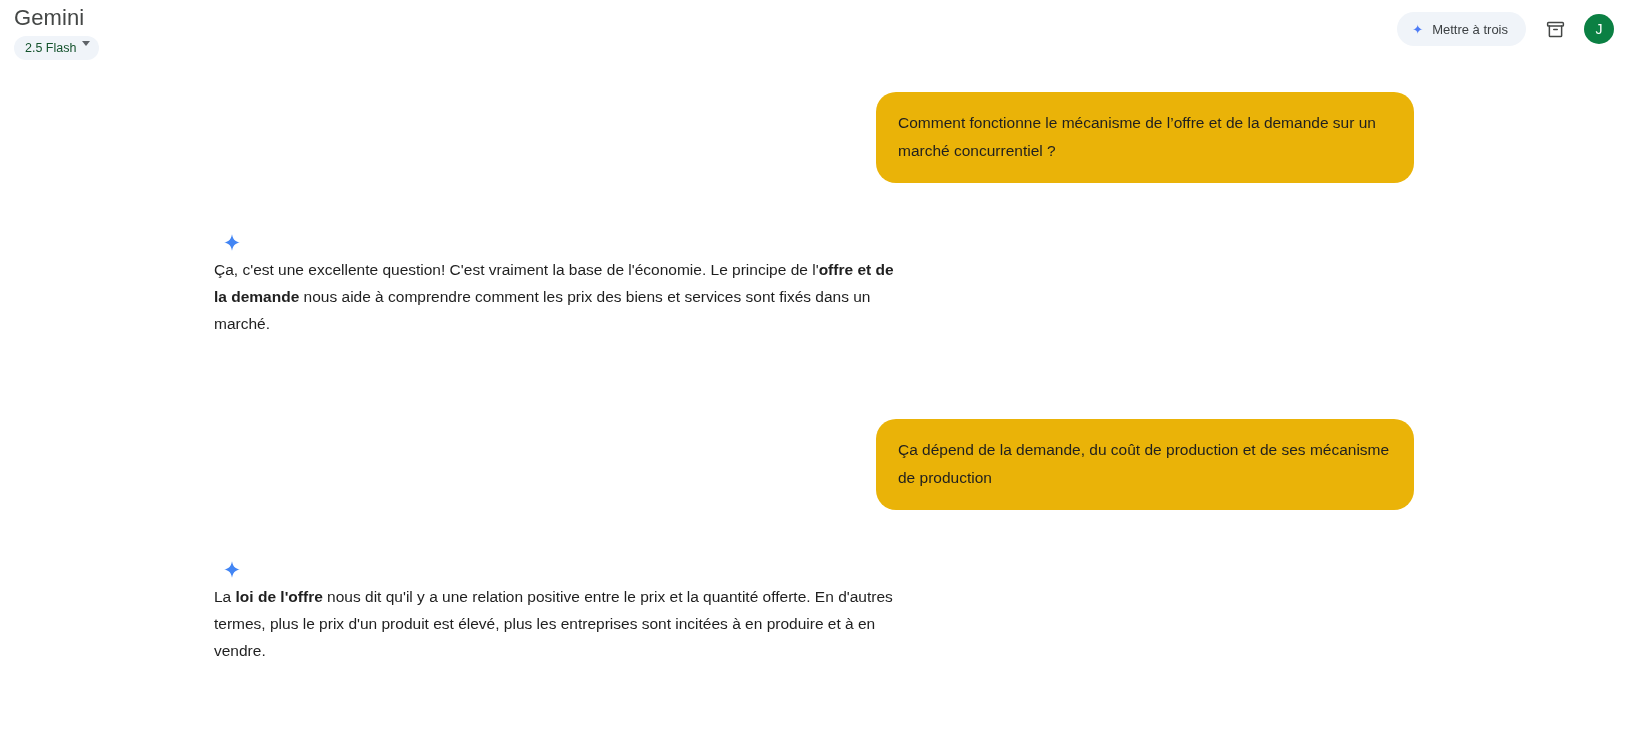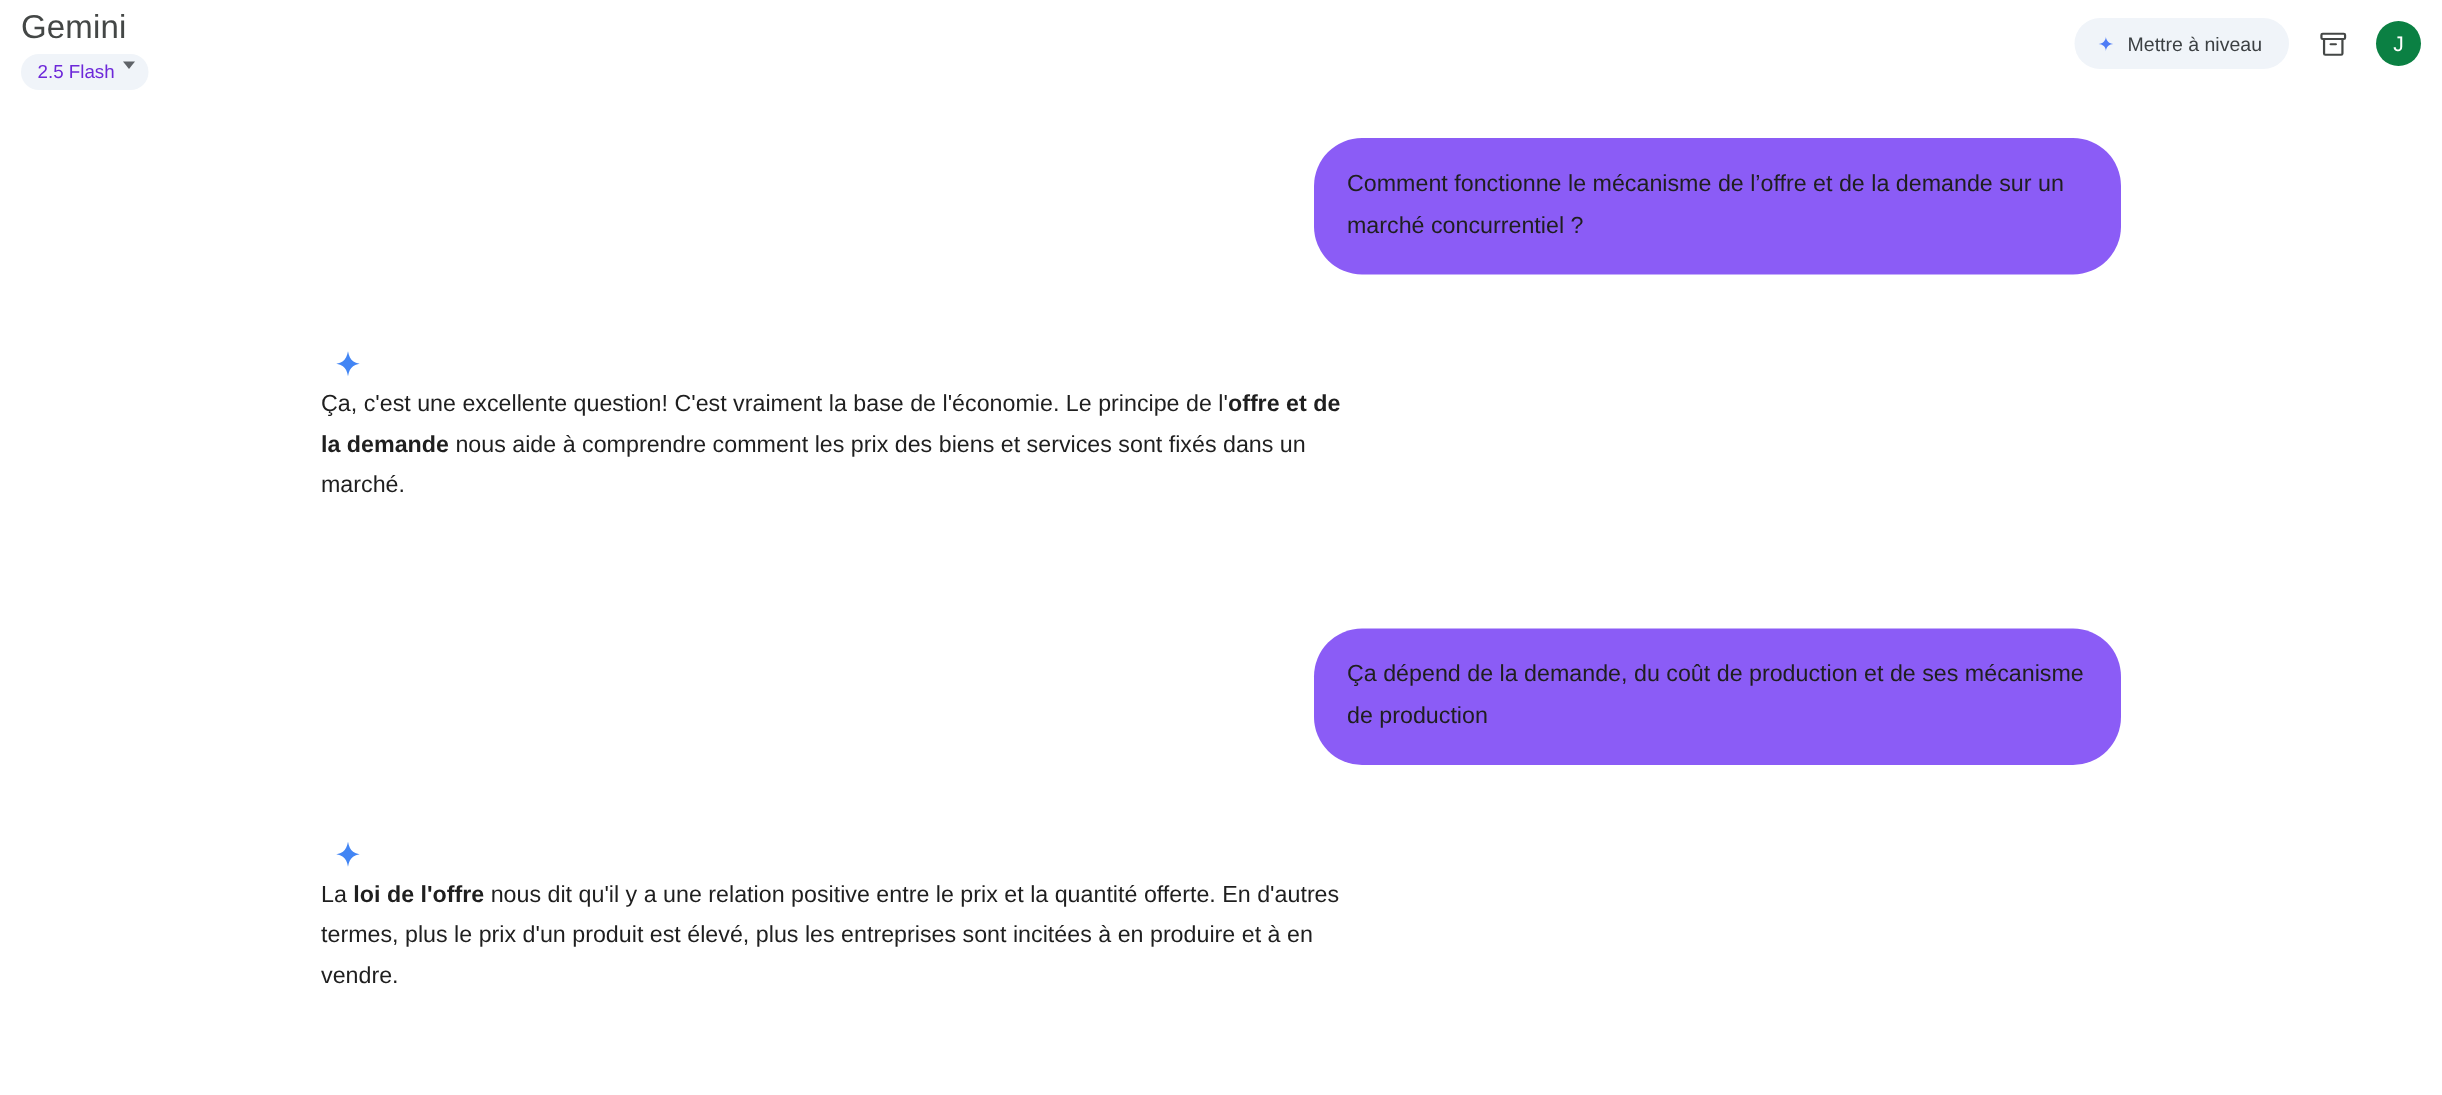--- a/index.html
+++ b/index.html
@@ -32,21 +32,21 @@
     line-height: 28px;
     color: #444746;
     font-weight: 400;
     letter-spacing: 0.1px;
   }
   .model-chip {
     margin-top: 4px;
     display: inline-flex;
     gap: 4px;
     background: #f0f4f9;
-    color: #6d28d9;
+    color: #14532d;
     border-radius: 14px;
     padding: 4px 9px 4px 11px;
     font-size: 12.5px;
     line-height: 16px;
     cursor: pointer;
     user-select: none;
   }
   .model-chip .caret {
     width: 0;
     height: 0;
@@ -119,22 +119,22 @@
     padding-top: 20px;
     box-sizing: border-box;
   }
   .turn { display: block; }
 
   .user-row {
     display: flex;
     justify-content: flex-end;
   }
   .user-bubble {
-    background: #8b5cf6;
-    border-radius: 32px;
+    background: #eab308;
+    border-radius: 20px;
     padding: 17px 22px 18px 22px;
     max-width: 494px;
     font-size: 15.5px;
     line-height: 28px;
     color: #1f1f1f;
   }
 
   .model-row {
     display: flex;
     align-items: flex-start;
@@ -170,21 +170,21 @@
     <div class="brand-title">Gemini</div>
     <div class="model-chip">
       <span>2.5 Flash</span>
       <span class="caret"></span>
     </div>
   </div>
 
   <div class="header-right">
     <button class="upgrade-btn">
       <span class="spark">✦</span>
-      <span>Mettre à niveau</span>
+      <span>Mettre à trois</span>
     </button>
 
     <button class="icon-btn">
       <span>
         <svg width="21" height="21" viewBox="0 0 24 24" fill="none" stroke="#444746" stroke-width="1.7" stroke-linecap="round" stroke-linejoin="round">
           <rect x="3" y="4" width="18" height="4" rx="1"></rect>
           <path d="M5 8v11a1 1 0 0 0 1 1h12a1 1 0 0 0 1-1V8"></path>
           <path d="M10 12h4"></path>
         </svg>
       </span>

